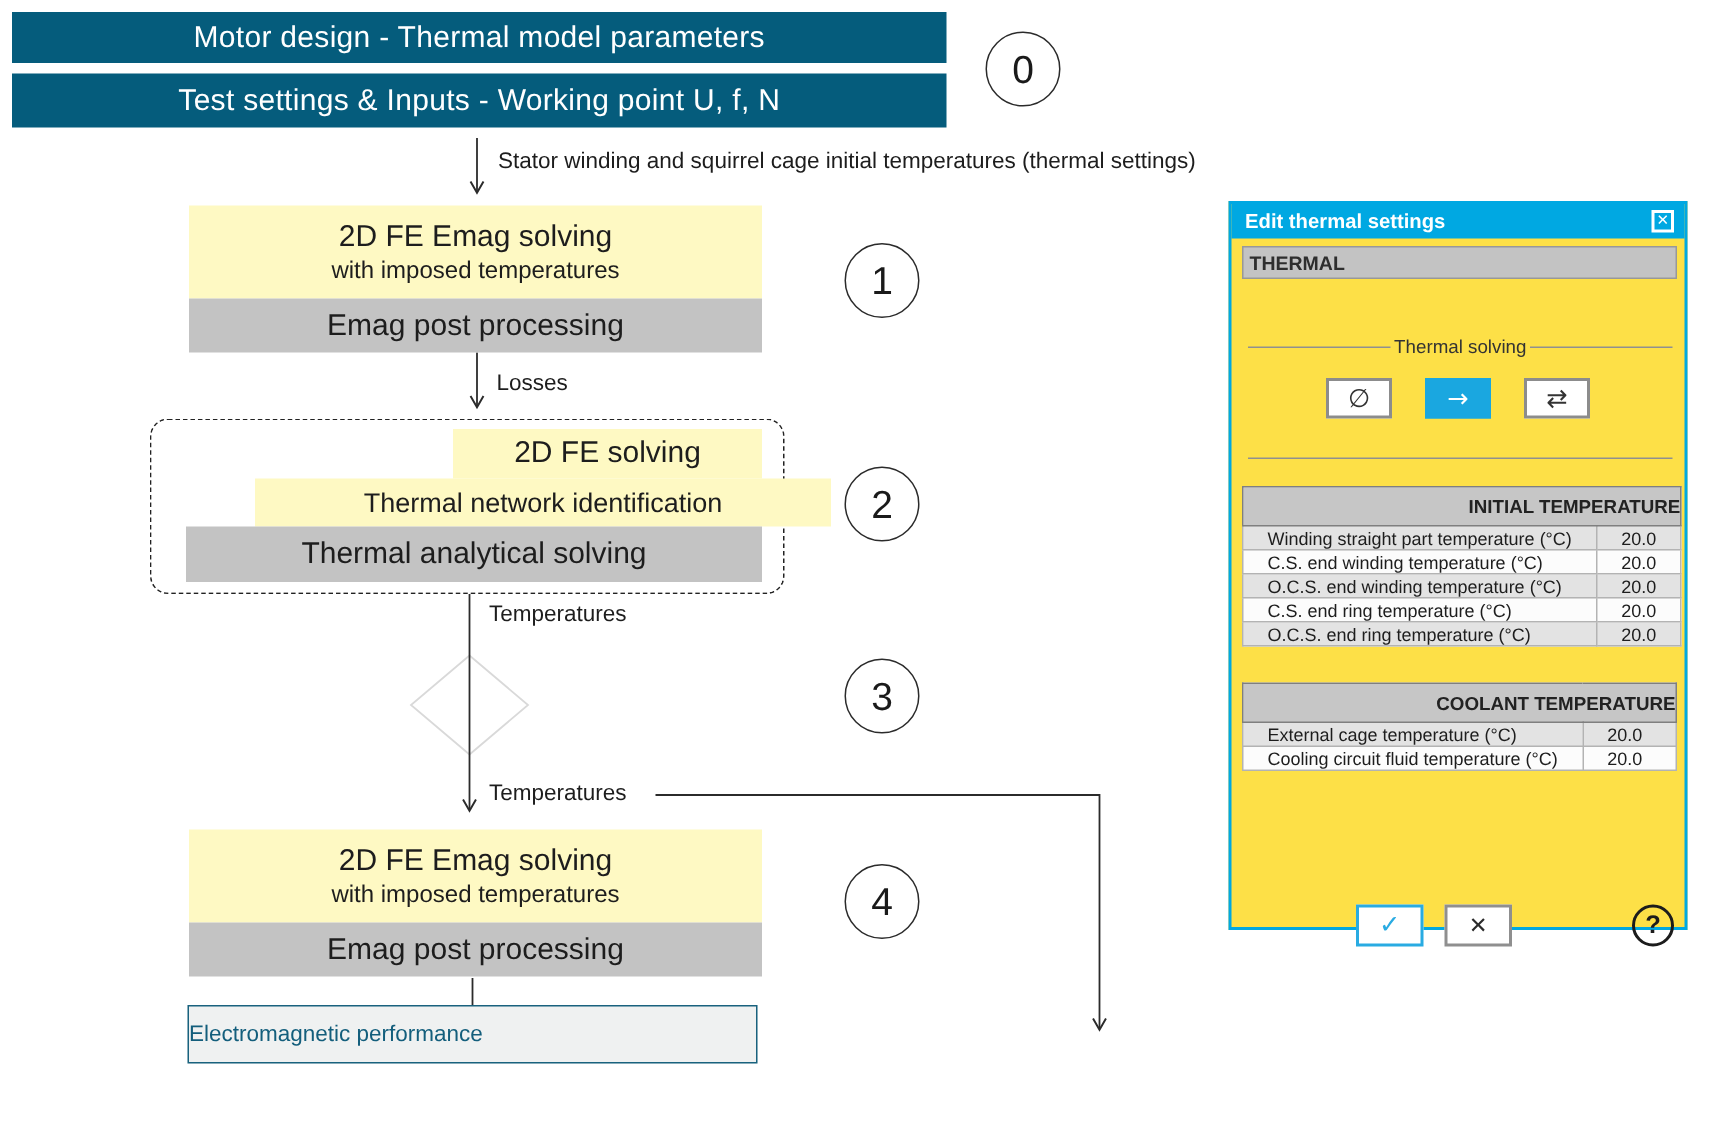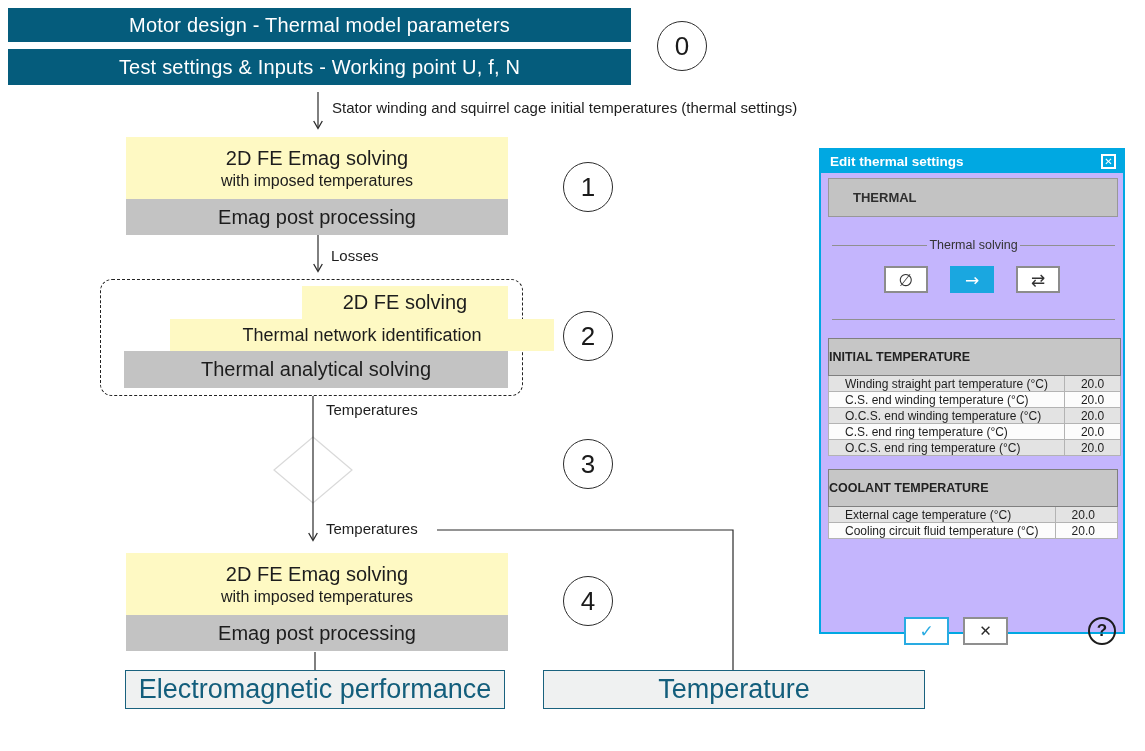--- a/index.html
+++ b/index.html
@@ -26,57 +26,57 @@
   .blk { display:flex; flex-direction:column; align-items:center; justify-content:center; text-align:center; }
   .blk .l1 { font-size:20px; line-height:1.25; }
   .blk .l2 { font-size:16px; line-height:1.2; }
 
   .flow-label { font-size:15px; color:#1d1d1d; white-space:nowrap; }
 
   .dashed-group { left:100px; top:279px; width:423px; height:117px;
                   border:1.2px dashed #222; border-radius:12px; }
 
   .outbox { top:670px; height:39px; background:#eff1f1; border:1.6px solid #19627e;
-            color:#135e7c; display:flex; align-items:center; justify-content:center;
-            font-size:27px; }
+            color:#135e7c; display:flex; align-items:center; 
+            font-size:15px; }
 
   
-  .dlg { left:819px; top:148px; width:306px; height:486px; border:2px solid #00a8e2;
-         background:#c4b5fd; font-size:12px; color:#222; }
+  .dlg { left:819px; top:134px; width:306px; height:486px; border:2px solid #00a8e2;
+         background:#fde047; font-size:12px; color:#222; }
   .dlg-titlebar { position:absolute; left:0; top:0; right:0; height:23px; background:#00a8e2;
                   display:flex; align-items:center; }
   .dlg-title { color:#fff; font-weight:bold; font-size:13.5px; padding-left:9px; }
   .dlg-close { position:absolute; right:7px; top:4px; width:15px; height:15px;
                border:2px solid #ffffff; color:#ffffff; display:flex; align-items:center;
                justify-content:center; font-size:10px; font-family:"DejaVu Sans",sans-serif;
                cursor:pointer; line-height:1; }
   .dlg-body { position:absolute; left:0; top:23px; right:0; bottom:0; }
 
-  .sect-hdr { position:absolute; left:7px; top:5px; width:290px; height:39px; background:#c3c3c3;
+  .sect-hdr { position:absolute; left:7px; top:5px; width:290px; height:22px; background:#c3c3c3;
               border:1px solid #989898; font-weight:bold; font-size:13px; color:#2e2e2e;
-              display:flex; align-items:center; padding-left:24px; }
+              display:flex; align-items:center; padding-left:4px; }
 
   .legend-row { position:absolute; left:11px; top:65px; width:283px; display:flex;
                 align-items:center; }
   .legend-row .hl { flex:1; height:0; border-top:1px solid #909090; }
   .legend-row .cap { font-size:12.5px; color:#333; padding:0 2px; }
 
   .solve-btns { position:absolute; left:0; top:93px; width:100%; display:flex;
                 justify-content:center; gap:22px; }
   .sbtn { width:44px; height:27px; background:#fff; border:2px solid #8c8c8c;
           display:flex; align-items:center; justify-content:center;
           font-family:"DejaVu Sans",sans-serif; font-size:17px; color:#333; cursor:pointer; }
   .sbtn.sel { background:#1aa7e0; border-color:#1aa7e0; color:#ffffff; }
 
   .hsep { position:absolute; left:11px; top:146px; width:283px; border-top:1px solid #909090; }
 
   table.ptable { position:absolute; left:7px; width:290px; border-collapse:collapse;
                  font-size:12px; color:#1d1d1d; border:1px solid #7f7f7f; background:#fff; }
   table.ptable th { background:#c6c6c6; border:1px solid #7f7f7f; font-weight:bold;
-                    font-size:12.5px; height:37px; text-align:left; color:#222; }
+                    font-size:12.5px; height:26px; text-align:right; color:#222; }
   table.ptable td { border:1px solid #b3b3b3; height:16px; padding:0 16px; white-space:nowrap; }
   table.ptable td.val { width:78px; }
   table.ptable tr:nth-child(odd) td { background:#fcfcfc; }
   table.ptable tr:nth-child(even) td { background:#e3e3e3; }
   .t-initial { top:165px; }
   .t-coolant { top:296px; }
 
   .okbtn, .xbtn { position:absolute; top:444px; width:45px; height:28px; background:#fff;
                   display:flex; align-items:center; justify-content:center;
                   font-family:"DejaVu Sans",sans-serif; cursor:pointer; }
@@ -157,23 +157,20 @@
     <div class="l1">2D FE Emag solving</div>
     <div class="l2">with imposed temperatures</div>
   </div>
   <div class="abs blk grayblk" style="left:126px; top:615px; width:382px; height:36px;">
     <div class="l1">Emag post processing</div>
   </div>
 
   <div class="abs outbox" style="left:125px; width:380px;">
     <span>Electromagnetic performance</span>
   </div>
-  <div class="abs outbox" style="left:543px; width:382px;">
-    <span>Temperature</span>
-  </div>
 
   <div class="abs dlg">
     <div class="dlg-titlebar">
       <span class="dlg-title">Edit thermal settings</span>
       <span class="dlg-close">✕</span>
     </div>
     <div class="dlg-body">
 
       <div class="sect-hdr">THERMAL</div>
 

